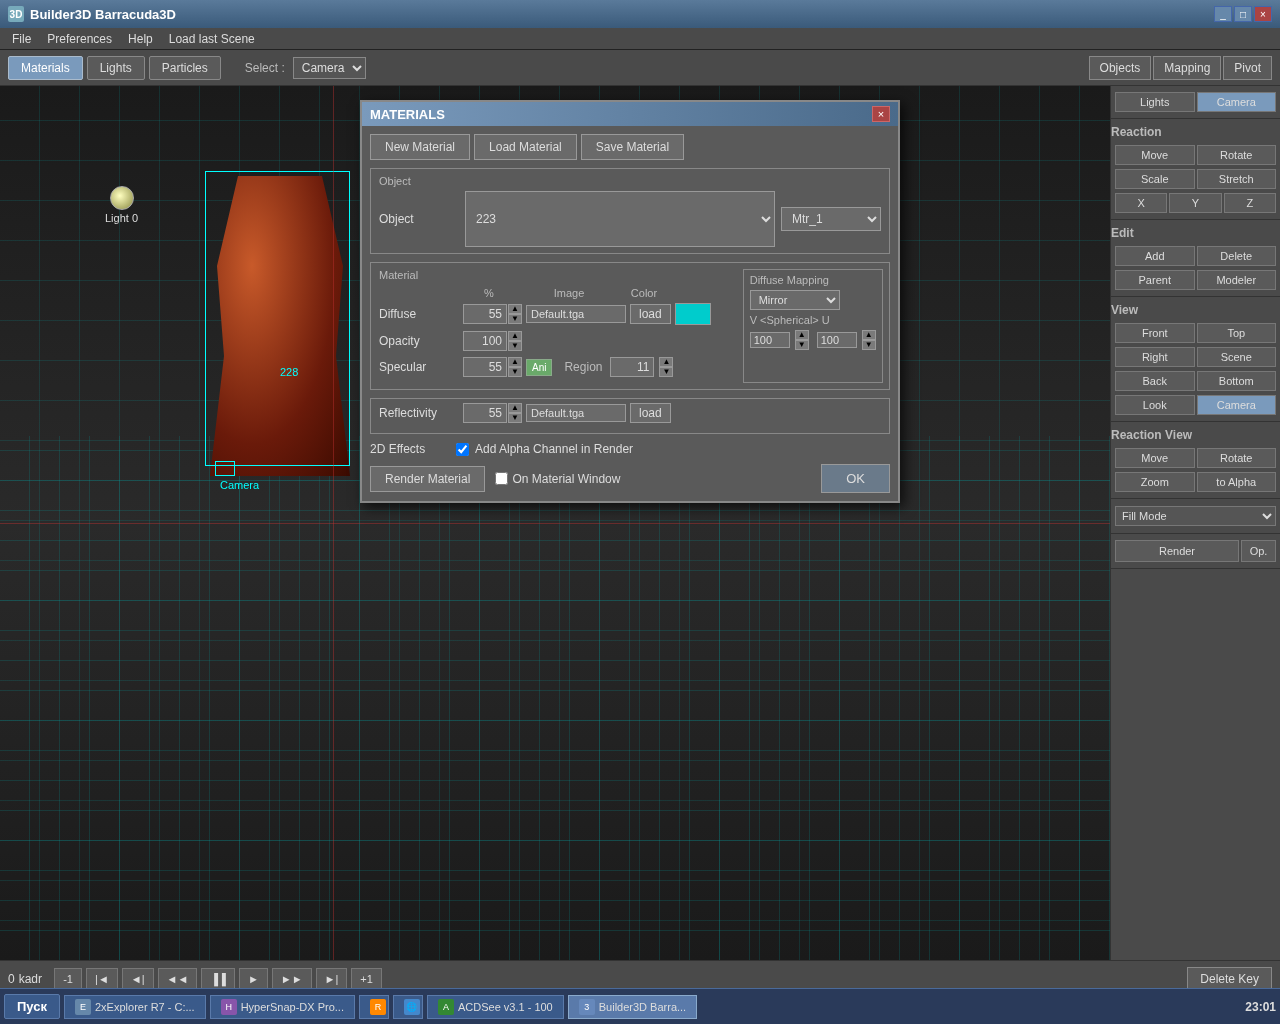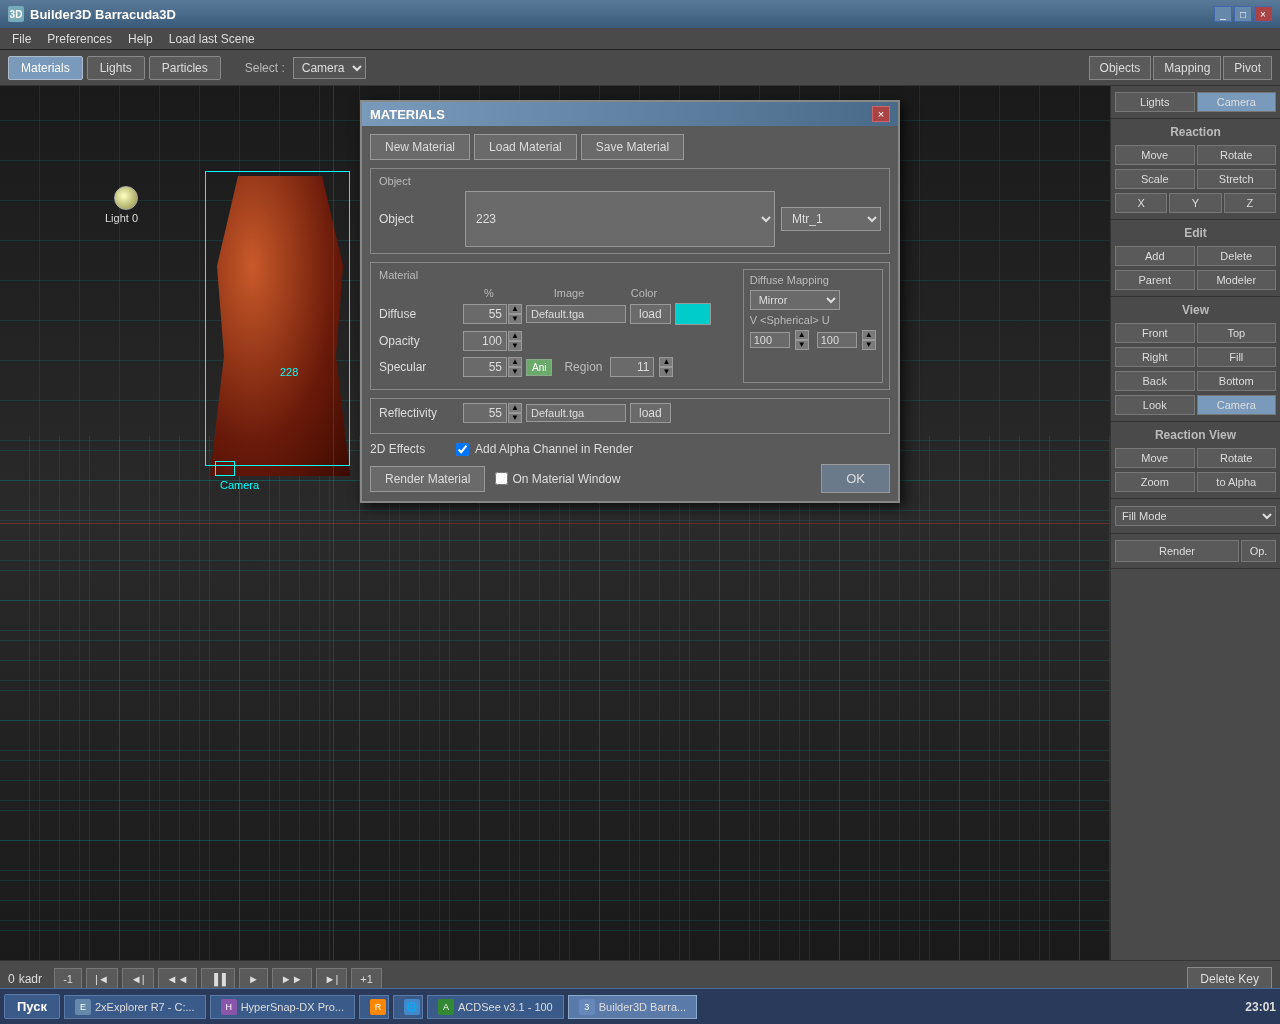--- a/index.html
+++ b/index.html
@@ -211,21 +211,21 @@
       border: 1px solid cyan;
     }
 
     
     .light-indicator {
       position: absolute;
       left: 105px;
       top: 100px;
       display: flex;
       flex-direction: column;
-      align-items: flex-end;
+      align-items: center;
     }
     .light-sphere {
       width: 24px;
       height: 24px;
       background: radial-gradient(circle at 40% 40%, #ffffc0, #888840);
       border-radius: 50%;
       border: 1px solid #aaa;
     }
     .light-label {
       color: #ddd;
@@ -240,21 +240,20 @@
       border-left: 1px solid #333;
       display: flex;
       flex-direction: column;
       overflow-y: auto;
     }
     .rp-section {
       border-bottom: 1px solid #333;
       padding: 4px 0;
     }
     .rp-section-title {
-      text-align: center;
       color: #bbb;
       font-size: 12px;
       padding: 2px 0 4px;
       font-weight: bold;
     }
     .rp-row {
       display: flex;
       justify-content: center;
       gap: 2px;
       padding: 2px 4px;
@@ -820,21 +819,21 @@
       </div>
     </div>
     <div class="rp-section">
       <div class="rp-section-title">View</div>
       <div class="rp-row">
         <button class="view-btn">Front</button>
         <button class="view-btn">Top</button>
       </div>
       <div class="rp-row">
         <button class="view-btn">Right</button>
-        <button class="view-btn">Fill</button>
+        <button class="view-btn">Scene</button>
       </div>
       <div class="rp-row">
         <button class="view-btn">Back</button>
         <button class="view-btn">Bottom</button>
       </div>
       <div class="rp-row">
         <button class="view-btn">Look</button>
         <button class="view-btn active" style="background:#7a9abc;">Camera</button>
       </div>
     </div>

